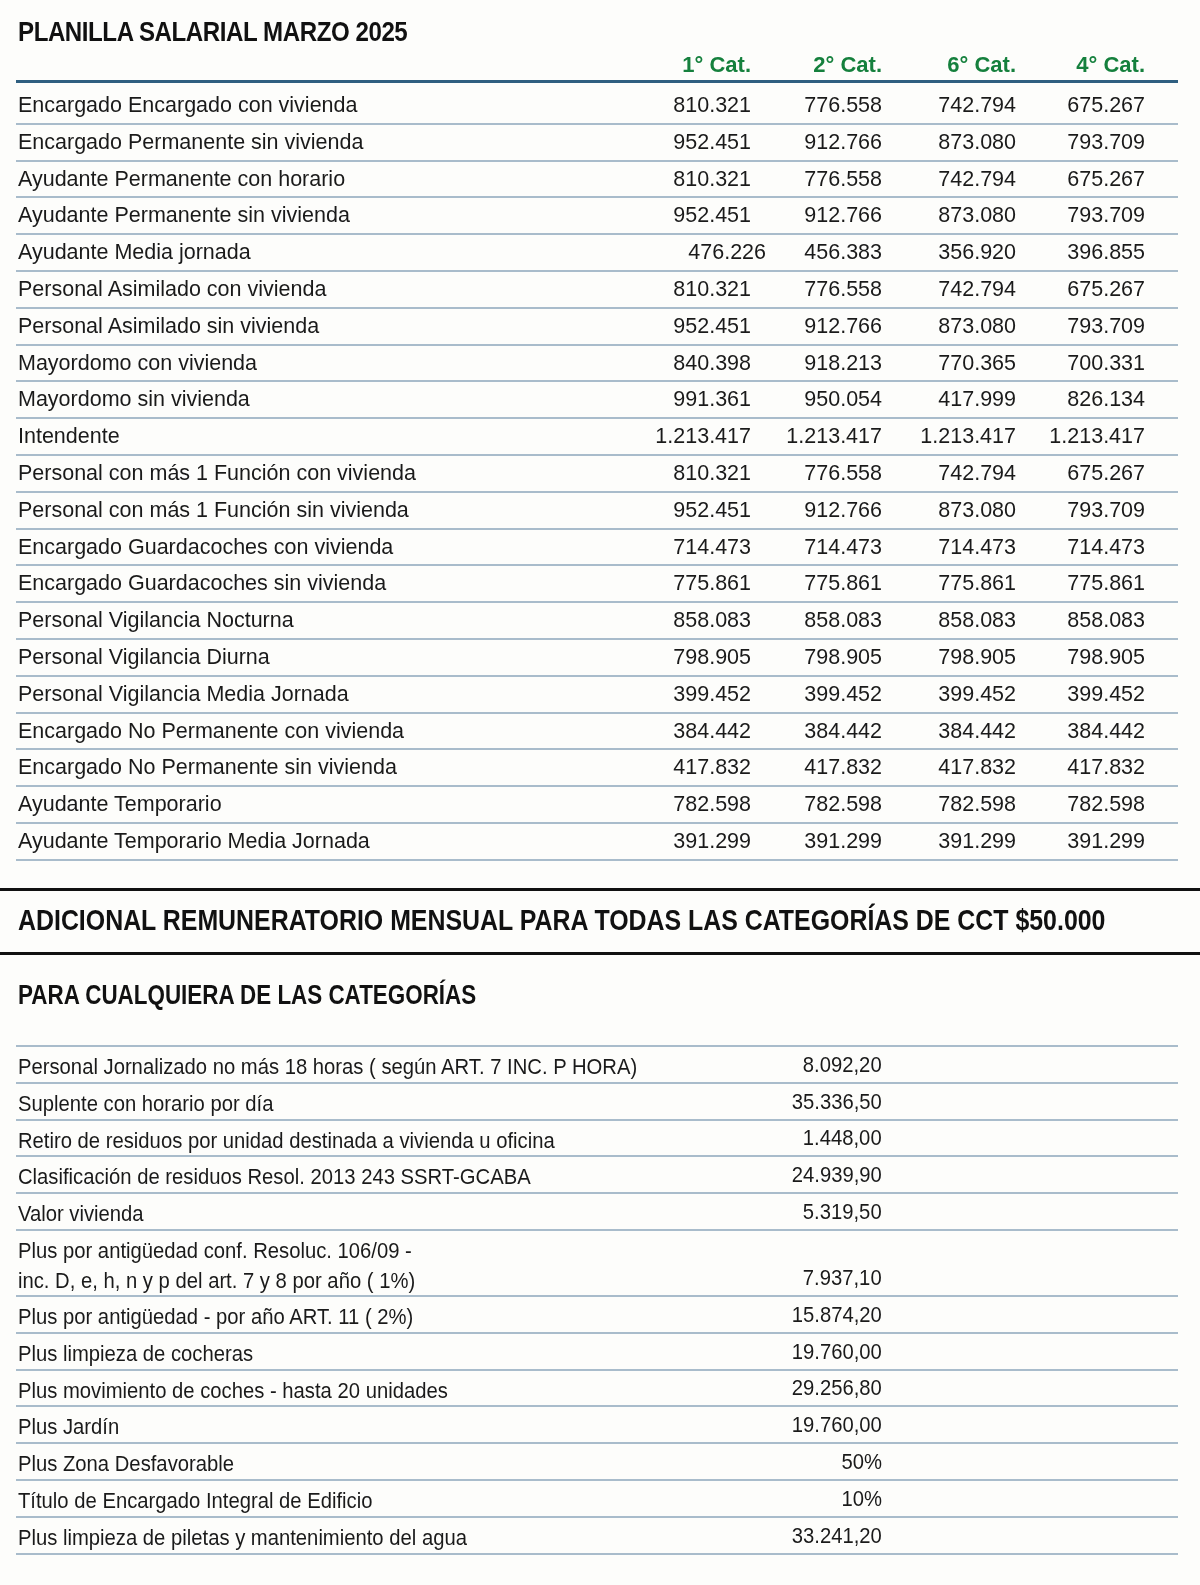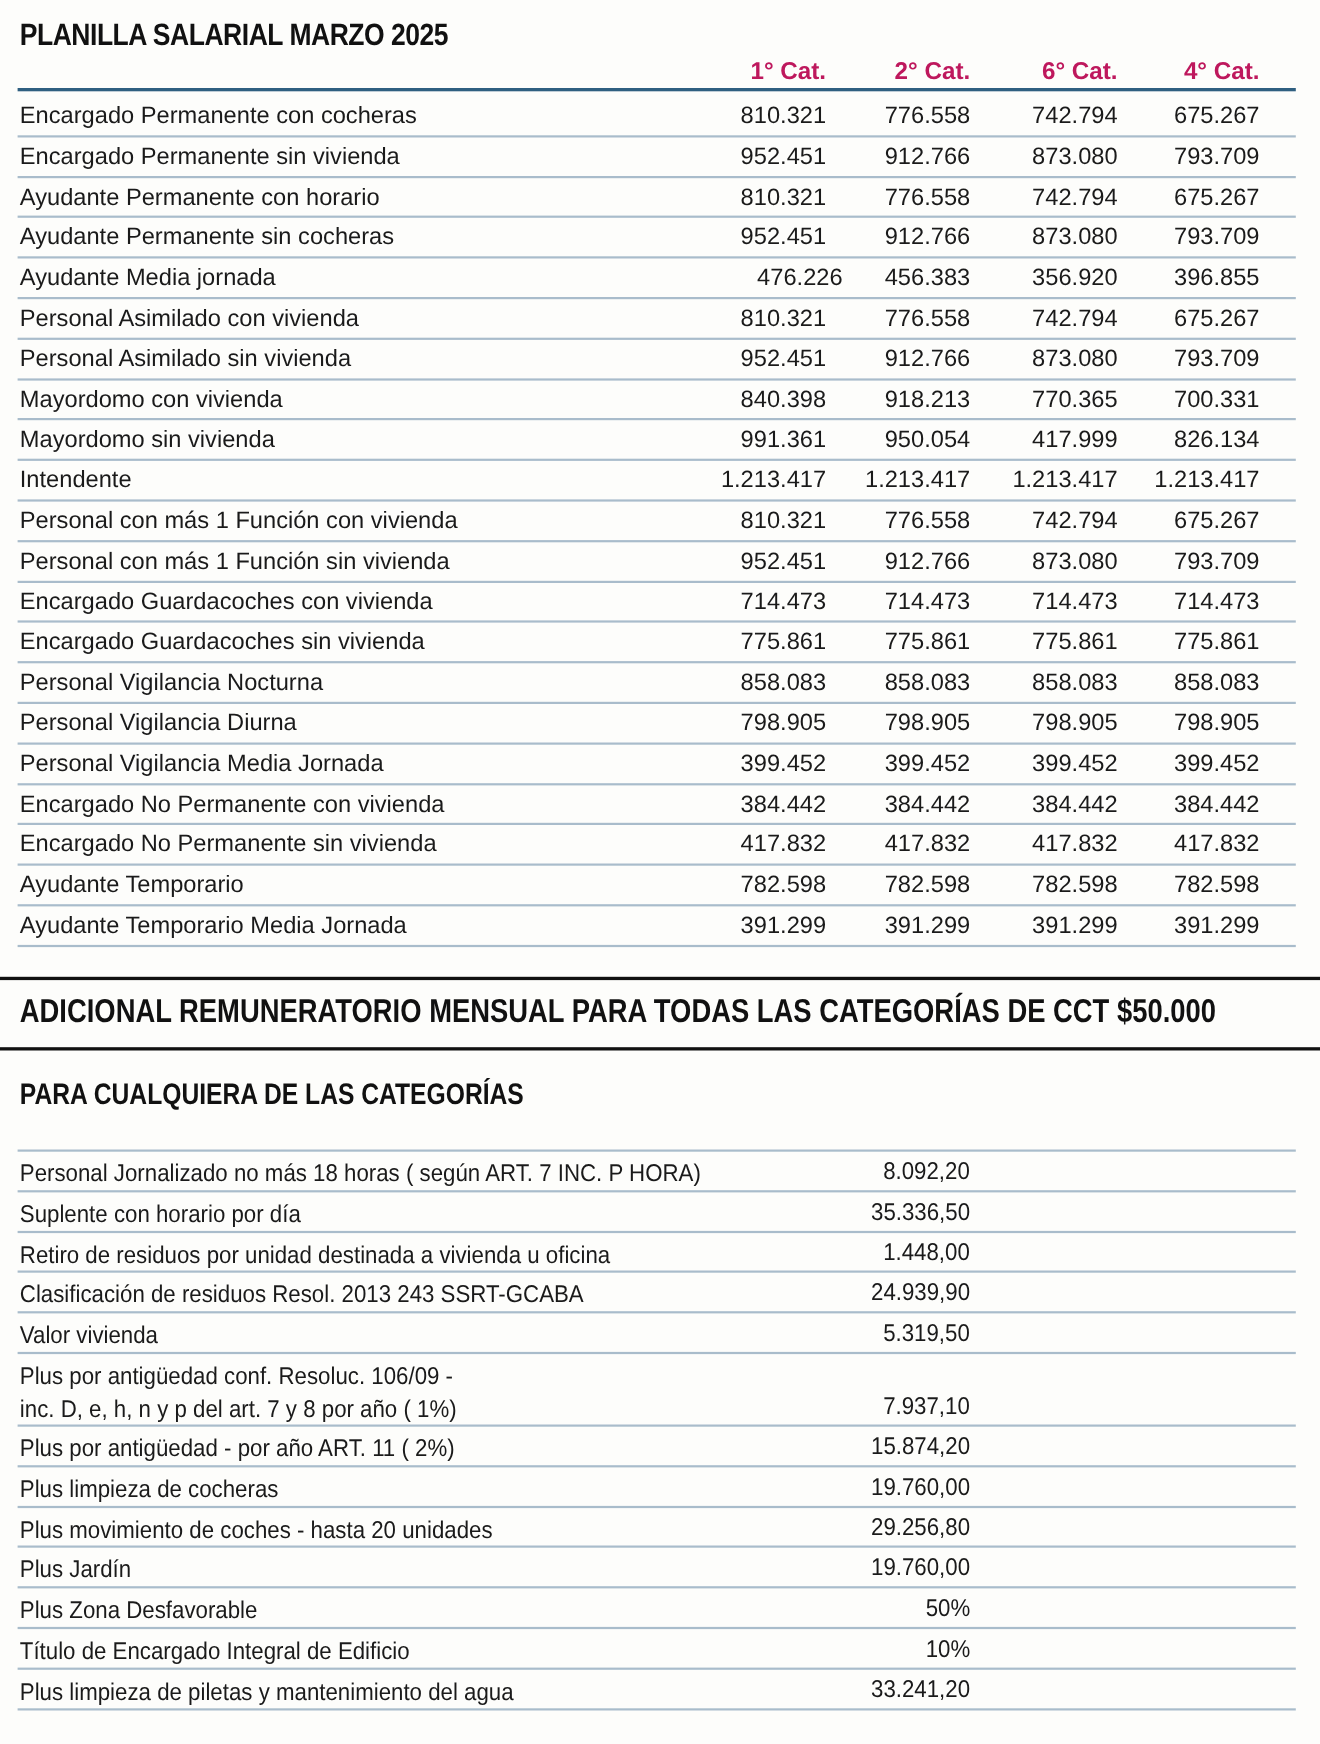--- a/index.html
+++ b/index.html
@@ -6,21 +6,21 @@
   html, body { width: 1200px; height: 1585px; background: #fdfdfb; overflow: hidden; }
   body { font-family: "Liberation Sans", sans-serif; color: #1a1a1a; position: relative; }
   .title {
     position: absolute; left: 18px; top: 16px;
     font-family: "Liberation Sans", sans-serif; font-weight: bold;
     font-size: 28px; letter-spacing: -0.5px; transform: scaleX(0.86); transform-origin: left center;
     color: #111;
   }
   .colhead {
     position: absolute; top: 52px; height: 28px; font-weight: bold; font-size: 22px;
-    text-align: right; color: #be185d;
+    text-align: right; color: #15803d;
   }
   .header-rule { position: absolute; left: 16px; top: 80px; width: 1162px; height: 3px; background: #2f5f80; }
   .table1 { position: absolute; left: 16px; top: 88px; width: 1162px; }
   .row { position: relative; height: 36.8px; border-bottom: 2px solid #a9bccb; }
   .row .label { position: absolute; left: 2px; top: 5px; font-size: 21.5px; white-space: nowrap; }
   .row .val { position: absolute; top: 5px; font-size: 21.5px; text-align: right; white-space: nowrap; }
   .thick { position: absolute; left: 0; width: 1200px; height: 3px; background: #111; }
   .banner {
     position: absolute; left: 18px; top: 903px; font-weight: bold; font-size: 30px;
     white-space: nowrap; transform: scaleX(0.83); transform-origin: left center; color: #111;
@@ -48,42 +48,42 @@
 
 <div class="colhead" style="left:640px;width:111px;">1° Cat.</div>
 <div class="colhead" style="left:770px;width:112px;">2° Cat.</div>
 <div class="colhead" style="left:903px;width:113px;">6° Cat.</div>
 <div class="colhead" style="left:1032px;width:113px;">4° Cat.</div>
 
 <div class="header-rule"></div>
 
 <div class="table1" id="table1">
     <div class="row">
-      <span class="label">Encargado Permanente con cocheras</span>
+      <span class="label">Encargado Encargado con vivienda</span>
       <span class="val" style="right: 427px;">810.321</span>
       <span class="val" style="right: 296px;">776.558</span>
       <span class="val" style="right: 162px;">742.794</span>
       <span class="val" style="right: 33px;">675.267</span>
     </div>
     <div class="row">
       <span class="label">Encargado Permanente sin vivienda</span>
       <span class="val" style="right: 427px;">952.451</span>
       <span class="val" style="right: 296px;">912.766</span>
       <span class="val" style="right: 162px;">873.080</span>
       <span class="val" style="right: 33px;">793.709</span>
     </div>
     <div class="row">
       <span class="label">Ayudante Permanente con horario</span>
       <span class="val" style="right: 427px;">810.321</span>
       <span class="val" style="right: 296px;">776.558</span>
       <span class="val" style="right: 162px;">742.794</span>
       <span class="val" style="right: 33px;">675.267</span>
     </div>
     <div class="row">
-      <span class="label">Ayudante Permanente sin cocheras</span>
+      <span class="label">Ayudante Permanente sin vivienda</span>
       <span class="val" style="right: 427px;">952.451</span>
       <span class="val" style="right: 296px;">912.766</span>
       <span class="val" style="right: 162px;">873.080</span>
       <span class="val" style="right: 33px;">793.709</span>
     </div>
     <div class="row">
       <span class="label">Ayudante Media jornada</span>
       <span class="val" style="right: 412px;">476.226</span>
       <span class="val" style="right: 296px;">456.383</span>
       <span class="val" style="right: 162px;">356.920</span>

